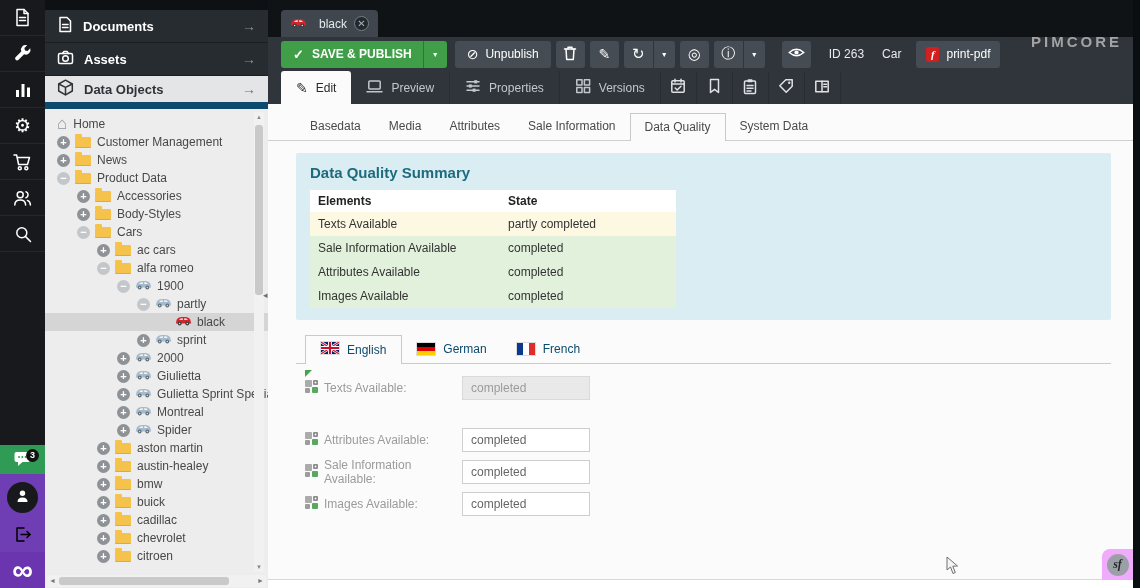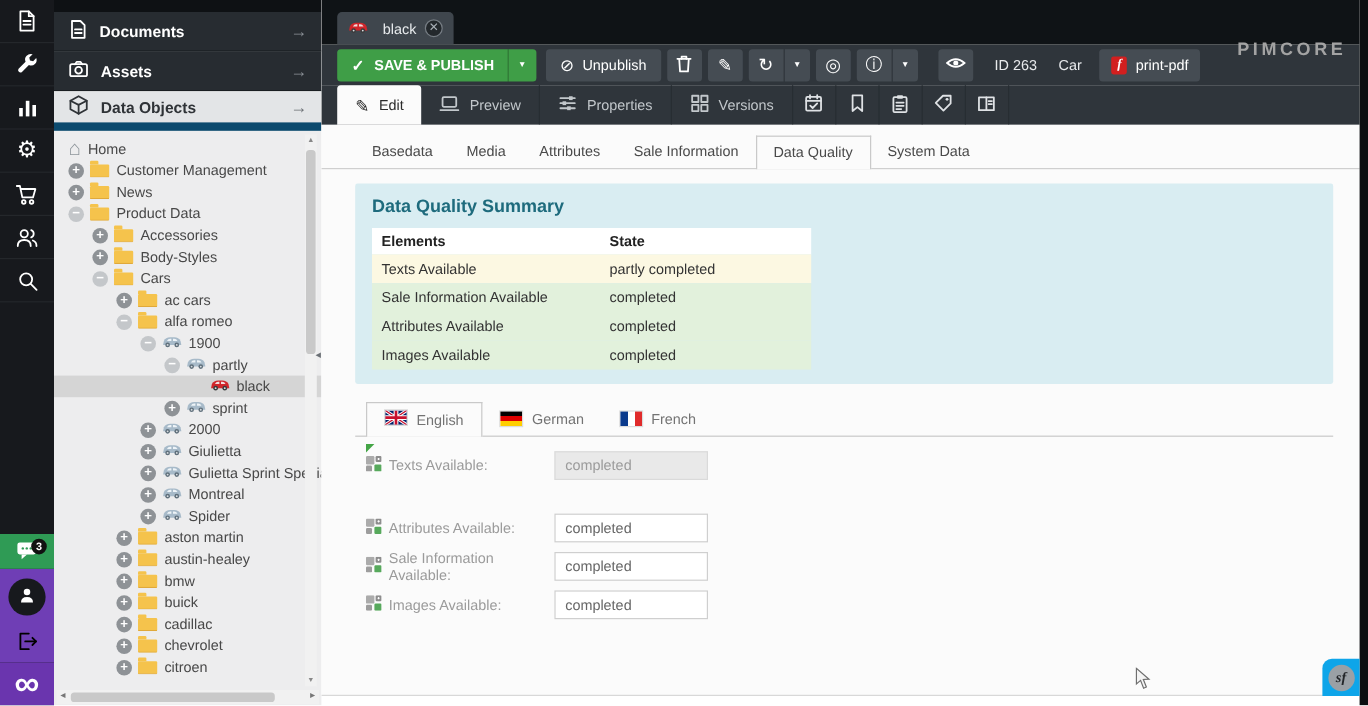--- a/index.html
+++ b/index.html
@@ -105,38 +105,38 @@
   .stitle{ color:#1e6b7d; font-weight:bold; font-size:15px; margin-bottom:9px; }
   .stable{ border-collapse:collapse; font-size:12px; }
   .stable th{ background:#fff; text-align:left; font-weight:bold; color:#222; padding:4px 8px; }
   .stable td{ padding:5px 8px; color:#333; }
   .stable .c1{ width:190px; } .stable .c2{ width:176px; }
   tr.partial td{ background:#fcf8e2; }
   tr.complete td{ background:#e2f1dc; }
 
   .ltabs{ margin:14px 22px 0 28px; border-bottom:1px solid #c9c9c9; display:flex; align-items:flex-end;
     padding-left:9px; height:30px; }
-  .ltab{ display:flex; align-items:center; gap:8px; padding:6px 15px 7px; font-size:12px; color:#737373; cursor:pointer; }
+  .ltab{ display:flex; align-items:center; gap:8px; padding:6px 15px 7px; font-size:12px; color:#0c4a6e; cursor:pointer; }
   .ltab.active{ background:#fbfbfb; border:1px solid #c9c9c9; border-bottom:none; margin-bottom:-1px; }
   .flag{ width:18px; height:12px; display:inline-block; flex:none; box-shadow:0 0 0 1px rgba(0,0,0,.12); }
   .flag-de{ background:linear-gradient(#000 33%, #d00 33% 66%, #ffce00 66%); }
   .flag-fr{ background:linear-gradient(90deg, #0a3a8c 33%, #fff 33% 66%, #e02b2b 66%); }
 
   .fields{ padding:12px 0 0 37px; }
   .frow{ display:flex; align-items:center; height:24px; margin-bottom:8px; position:relative; }
   .frow.gap-after{ margin-bottom:28px; }
   .flabel{ width:157px; display:flex; align-items:center; gap:6px; color:#9b9b9b; }
   .finput{ width:128px; height:24px; border:1px solid #cfcfcf; background:#fff; color:#666;
     padding:0 8px; display:flex; align-items:center; }
   .finput.disabled{ background:#e9e9e9; border-color:#dadada; color:#9b9b9b; }
   .dirty-marker{ position:absolute; left:0; top:-6px; width:0; height:0;
     border-top:7px solid #44a546; border-right:7px solid transparent; }
 
   .redge{ position:absolute; right:0; top:0; width:7px; height:588px; background:#0b0e10; z-index:8; }
-  .sfbadge{ position:absolute; right:7px; bottom:8px; width:31px; height:31px; background:#0ea5e9;
+  .sfbadge{ position:absolute; right:7px; bottom:8px; width:31px; height:31px; background:#f0abfc;
     border-radius:8px 0 0 0; display:flex; align-items:center; justify-content:center; z-index:9; cursor:pointer; }
   .sfcircle{ width:22px; height:22px; border-radius:50%; background:#9aa0a5; color:#24272a;
     font-family:"Liberation Serif", serif; font-style:italic; font-weight:bold; font-size:12px;
     display:flex; align-items:center; justify-content:center; }
   .cursor{ position:absolute; left:946px; top:556px; z-index:20; pointer-events:none; }
 </style>
 </head>
 <body>
 
 <div class="screen">

